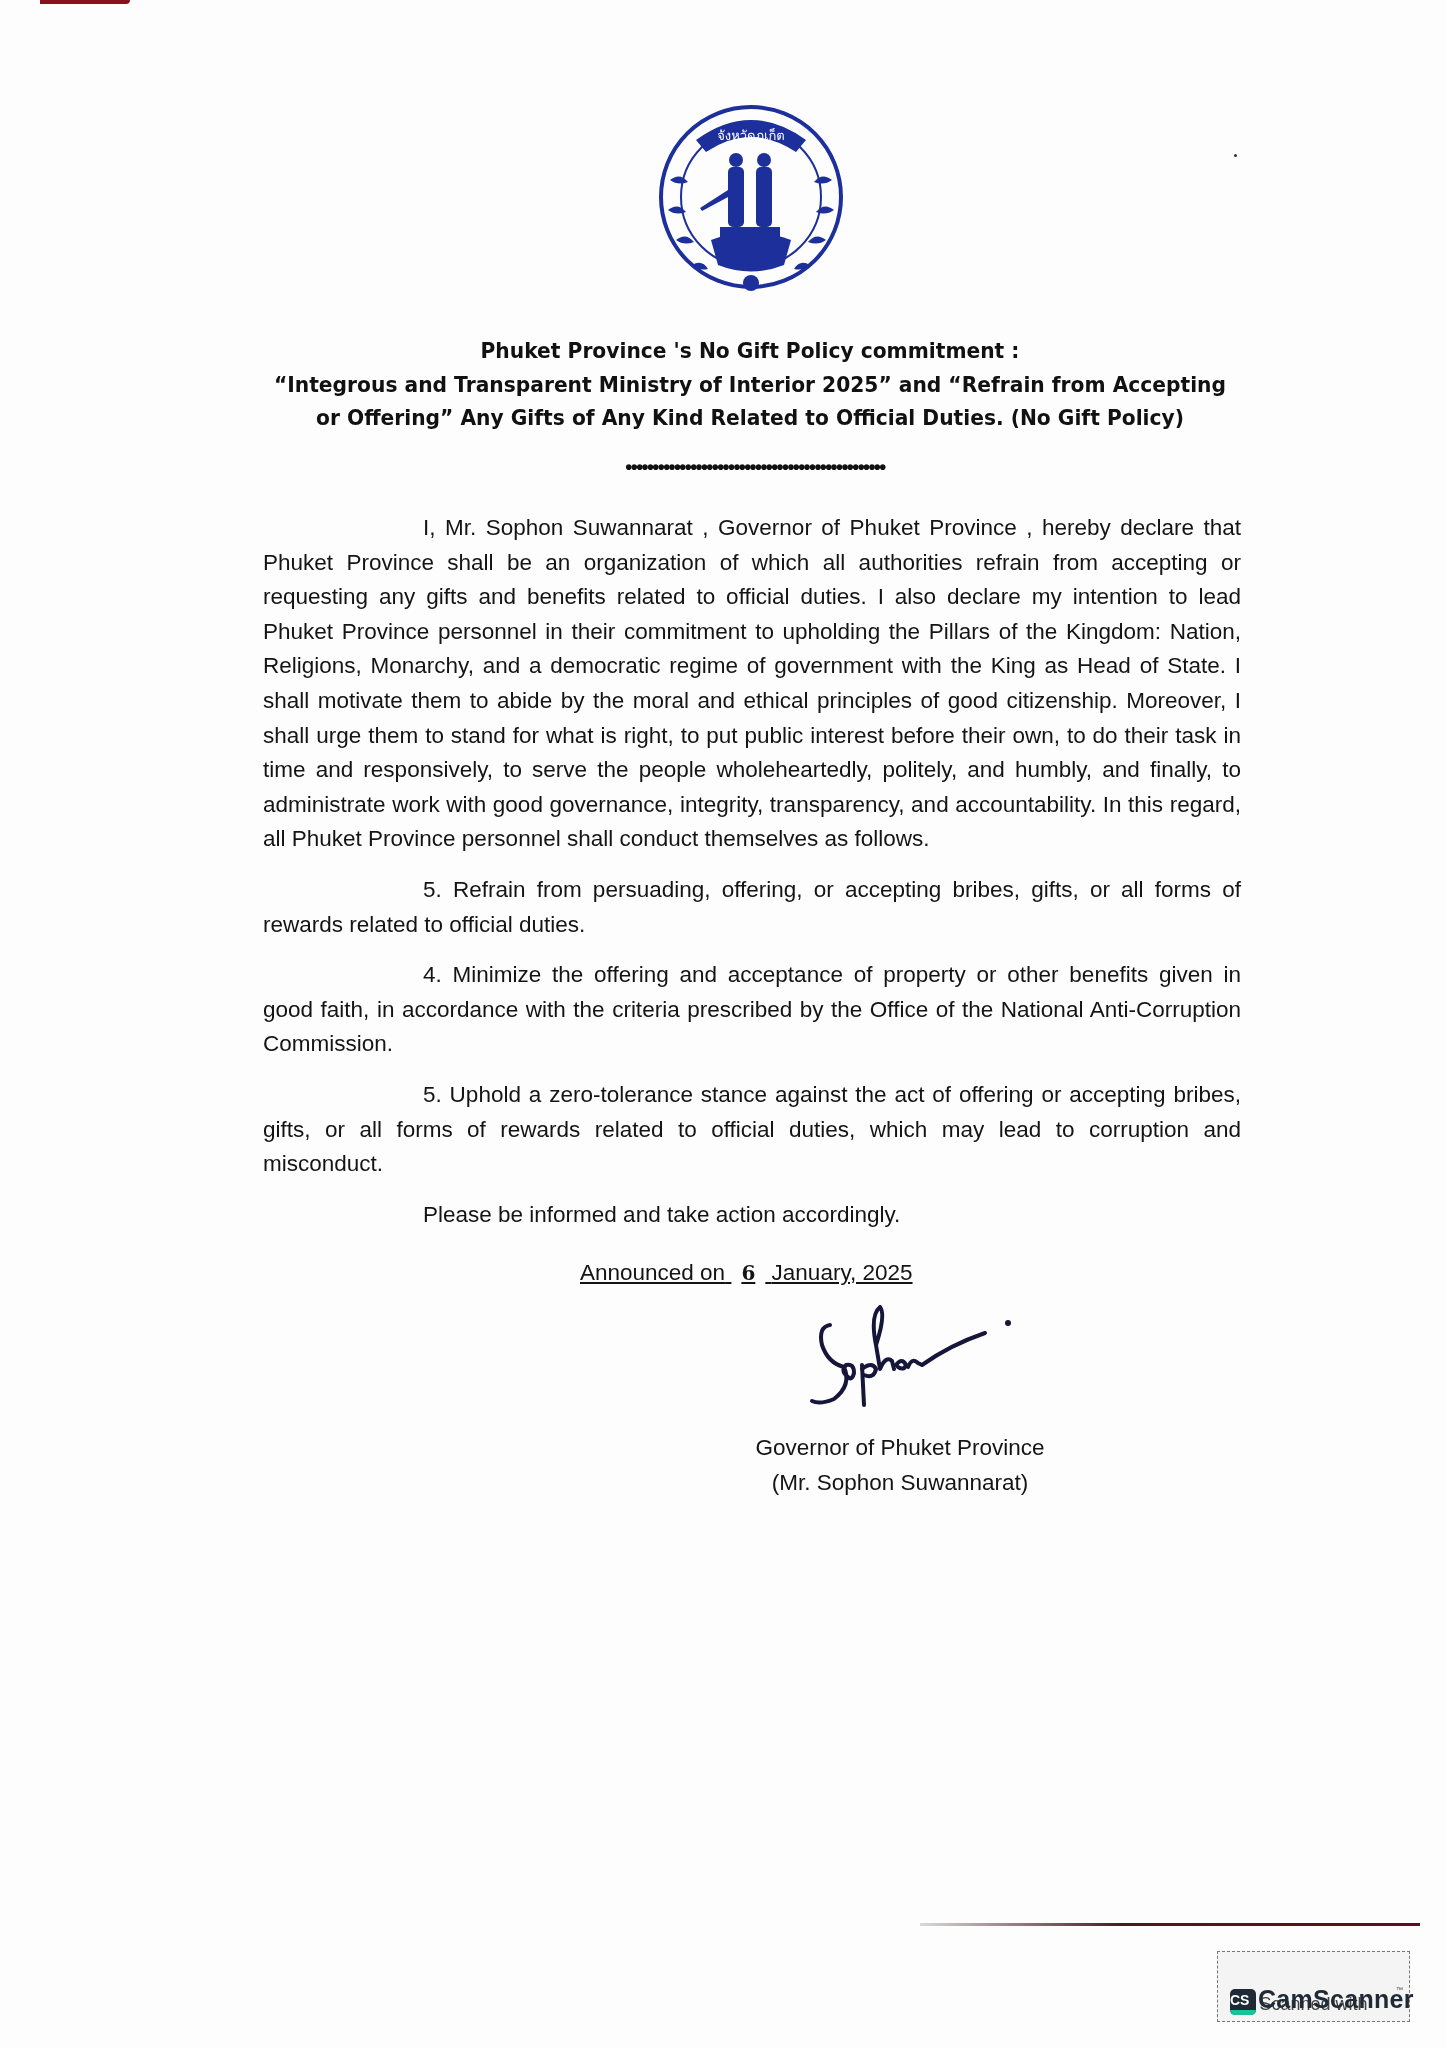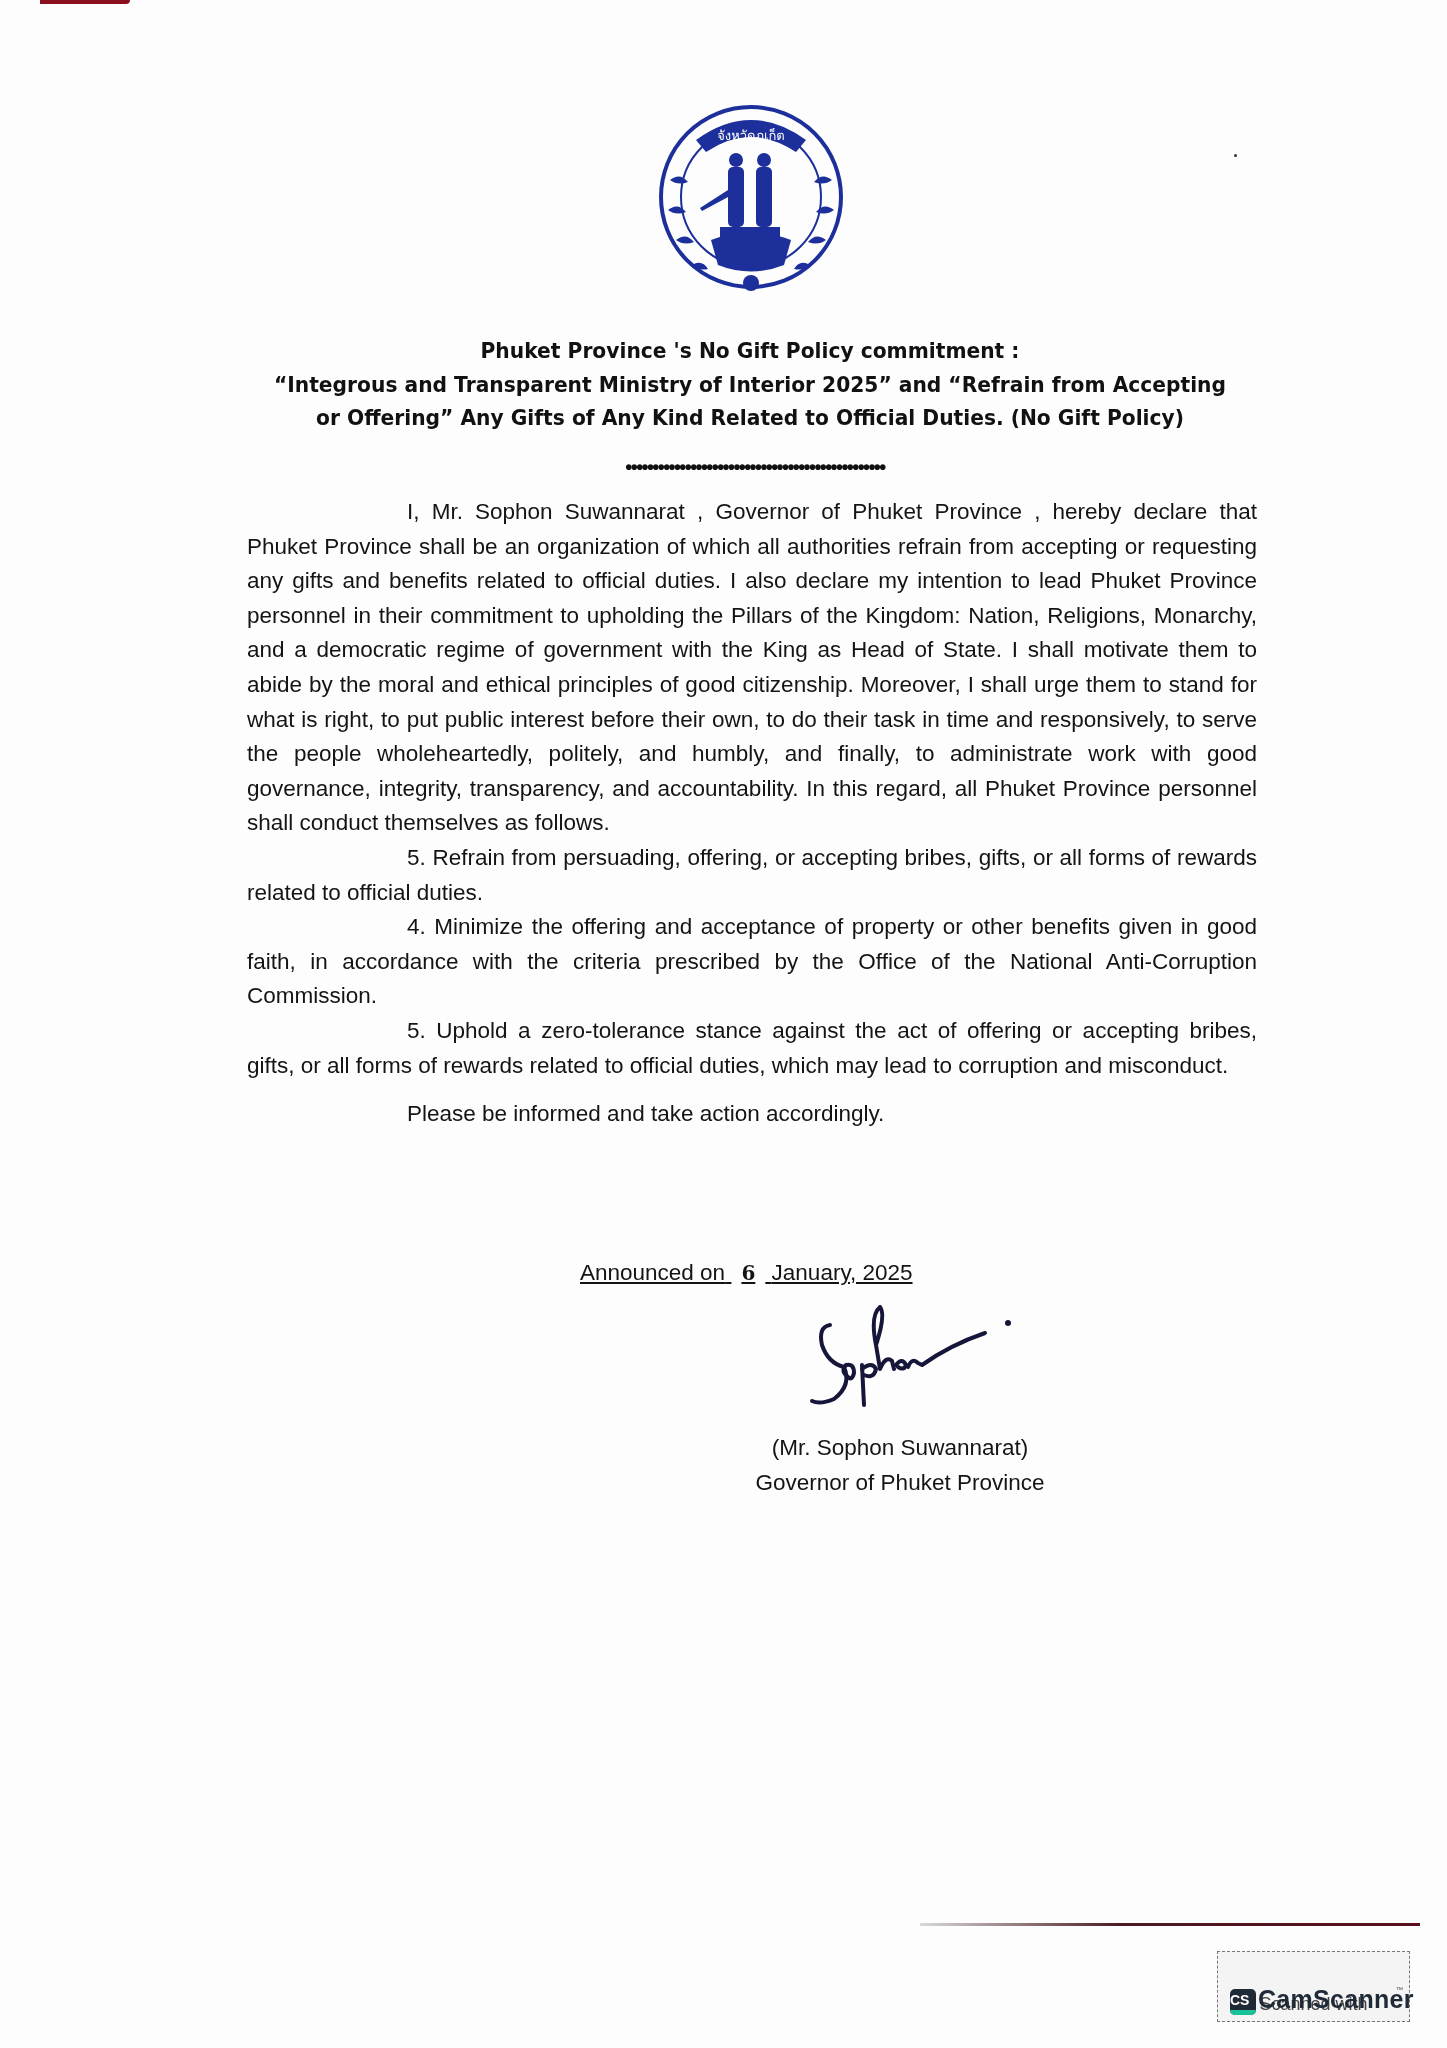--- a/index.html
+++ b/index.html
@@ -13,21 +13,21 @@
   .stray-dot { position:absolute; left:1234px; top:154px; width:3px; height:3px; border-radius:50%; background:#333; }
 
   .seal { position:absolute; left:656px; top:100px; width:190px; height:195px; }
 
   .title { position:absolute; left:200px; width:1100px; top:334px; text-align:center;
     font-family:"DejaVu Sans", sans-serif; font-weight:bold; font-size:22px; line-height:33.5px; color:#111;
     transform:scaleX(0.92); transform-origin:center top; }
   .dots { position:absolute; left:520px; top:456px; width:470px; text-align:center; font-weight:bold; font-size:20px; letter-spacing:-1.6px; color:#111; overflow:hidden; white-space:nowrap; }
 
   .body { position:absolute; left:247px; width:1010px; top:495px; font-size:22.5px; line-height:34.6px; text-align:justify; color:#141414; }
-  .body p { margin:0; }
+  .body p { margin:16px; }
   .indent { text-indent:160px; }
   .item { text-indent:160px; }
   .closing { margin-top:14px !important; padding-left:160px; }
 
   .announced { position:absolute; left:580px; top:1260px; font-size:22.5px; color:#141414;text-decoration:underline; }
   .announced .day { font-family:"DejaVu Serif", serif; font-weight:bold; font-size:20px; margin:0 10px; }
 
   .signature { position:absolute; left:800px; top:1305px; width:220px; height:110px; }
   .sig-name { position:absolute; left:700px; width:400px; top:1430px; text-align:center; font-size:22.5px; line-height:35px; color:#141414; }
 
@@ -94,22 +94,22 @@
     <path d="M62 60 L64 100"></path>
     <path d="M62 64 q10 -8 14 0 q-2 10 -12 6"></path>
     <path d="M76 40 Q70 10 80 2 Q86 10 76 40 L80 64 Q86 50 92 56 L94 64"></path>
     <path d="M96 60 q6 -8 10 0 q-2 6 -8 2"></path>
     <path d="M108 62 q4 -10 10 -4 L122 60 Q150 40 185 28"></path>
   </g>
   <circle cx="208" cy="18" r="3" fill="#15163a"></circle>
 </svg>
 
 <div class="sig-name">
+  <div>Governor of Phuket Province</div>
   <div>(Mr. Sophon  Suwannarat)</div>
-  <div>Governor of Phuket Province</div>
 </div>
 
 <div class="bottomrule"></div>
 
 <div class="camscanner">
   <div class="cs-top">Scanned with</div>
   <div class="cs-logo">CS</div>
   <div class="cs-name">CamScanner</div>
   <div class="cs-tm">™</div>
 </div>

